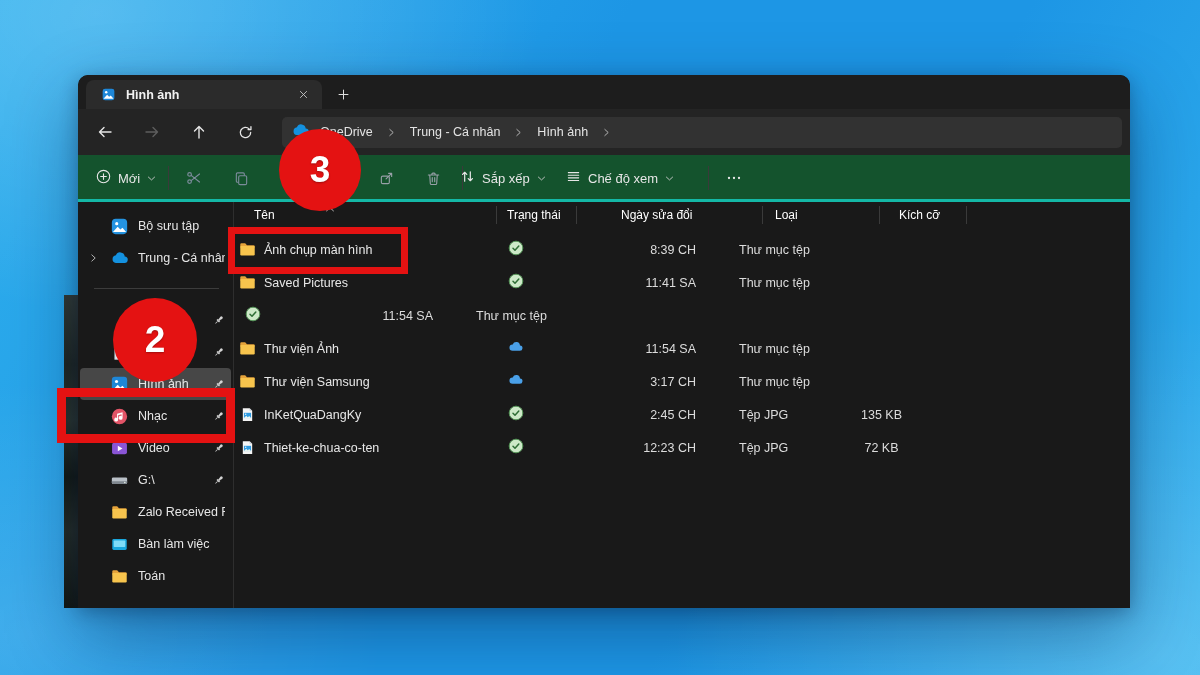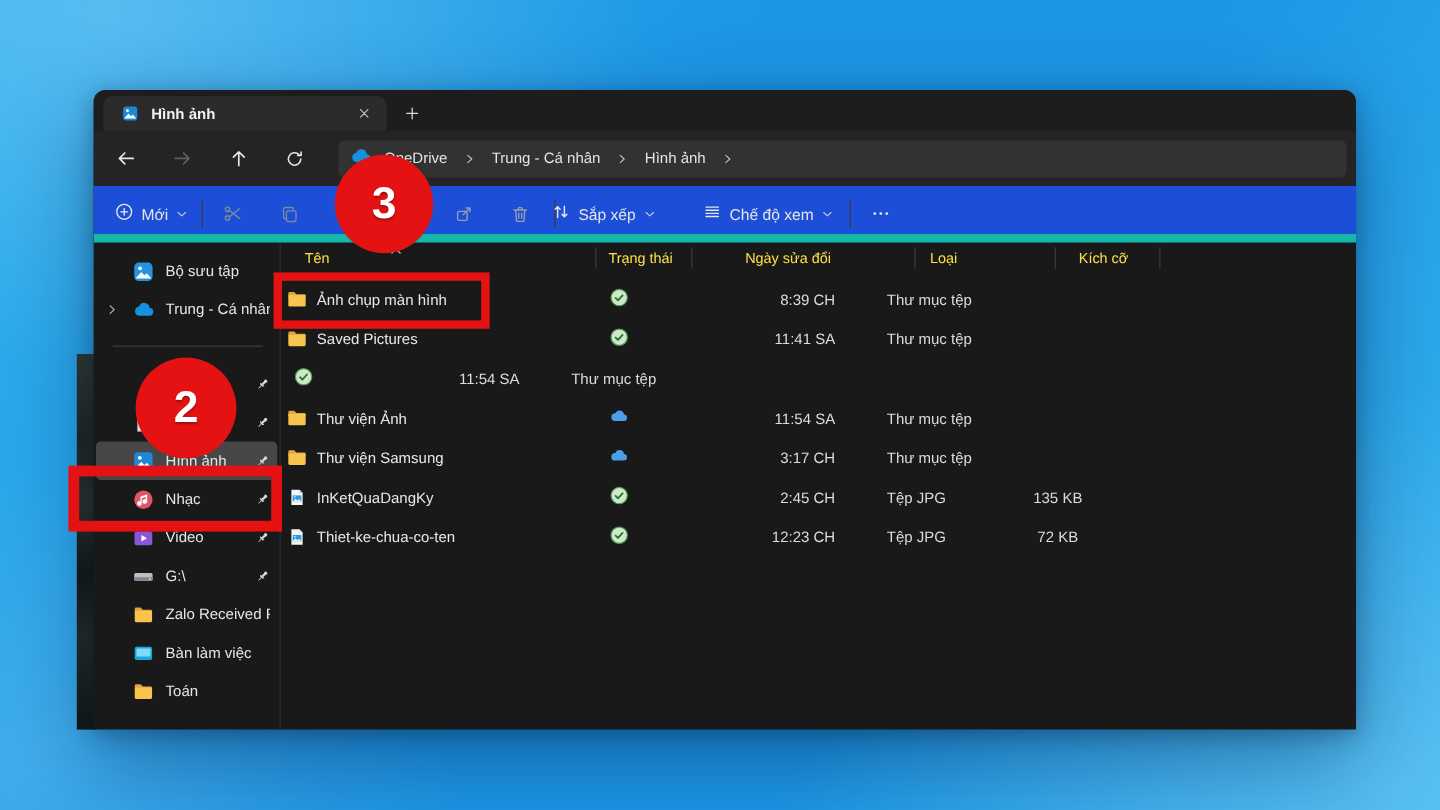--- a/index.html
+++ b/index.html
@@ -29,40 +29,40 @@
 
   
   .navrow { position:relative; height:46px; background:#242424; display:flex; align-items:center; padding-left:3px; }
   .nav-btn { width:47px; height:34px; display:flex; align-items:center; justify-content:center; }
   .addressbar { margin-left:13px; width:840px; height:31px; background:#323232; border-radius:5px;
     display:flex; align-items:center; padding:0 10px; gap:7px; font-size:12.5px; color:#e4e4e4; }
   .crumb { padding:2px 4px; white-space:nowrap; }
   .crumb-sep { display:flex; align-items:center; padding:0 3px; }
 
   
-  .toolbar { position:relative; height:47px; background:#1d4ed8; border-bottom:7px solid #14b8a6;text-align:center; }
+  .toolbar { position:relative; height:47px; background:#14532d; border-bottom:3px solid #14b8a6;text-align:center; }
   .tb-btn { position:absolute; top:7px; height:32px; display:flex; align-items:center; gap:7px;
     padding:0 8px; border-radius:4px; font-size:13px; color:#e6e6e6; white-space:nowrap; }
   .tb-icon { position:absolute; top:7px; width:32px; height:32px; display:flex; align-items:center; justify-content:center; border-radius:4px; }
   .tb-sep { position:absolute; top:11px; width:1px; height:24px; background:#3a3a3a; }
 
   
   .content { display:flex; height:406px; }
   .sidebar { width:155px; padding-top:8px; position:relative; flex-shrink:0; }
   .side-item { height:32px; margin:0 2px; display:flex; align-items:center; gap:10px;
     padding:0 6px 0 30px; font-size:12.5px; color:#e6e6e6; border-radius:4px; position:relative; white-space:nowrap; }
   .side-item.selected { background:#474747; }
   .side-chevron { position:absolute; left:9px; top:50%; transform:translateY(-50%); display:flex; }
   .side-icon { width:18px; display:flex; justify-content:center; flex-shrink:0; }
   .side-label { overflow:hidden; }
   .side-pin { margin-left:auto; display:flex; flex-shrink:0; }
   .side-sep { height:1px; background:#3c3c3c; margin:14px 14px 15px 16px; }
 
   .main { flex:1; border-left:1px solid #2e2e2e; display:flex; flex-direction:column; overflow:hidden; }
-  .cols { height:26px; display:flex; align-items:flex-end; font-size:12px; color:#fde047; }
+  .cols { height:26px; display:flex; align-items:flex-end; font-size:12px; color:#ffffff; }
   .col { position:relative; height:100%; display:flex; align-items:center; flex-shrink:0; }
   .col .vline { position:absolute; right:0; top:4px; bottom:4px; width:1px; background:#3a3a3a; }
   .caret-up { position:absolute; left:91px; top:1px; }
   .rows { margin-top:5px; }
   .row { height:33px; display:flex; align-items:center; font-size:12.5px; color:#e8e8e8; }
   .cell-name { width:263px; display:flex; align-items:center; gap:8px; padding-left:4px; overflow:hidden; white-space:nowrap; }
   .cell-status { width:80px; padding-left:11px; display:flex; align-items:center; }
   .cell-date { width:150px; text-align:right; padding-right:31px; color:#dcdcdc; }
   .cell-type { width:117px; padding-left:12px; color:#dcdcdc; }
   .cell-size { width:87px; text-align:center; padding-right:12px; color:#dcdcdc; }
@@ -211,21 +211,21 @@
         <span><svg viewBox="0 0 16 16" width="15" height="15" aria-hidden="true">
               <g fill="none" stroke="#e6e6e6" stroke-width="1.3" stroke-linecap="round" stroke-linejoin="round">
                 <path d="M5 13V3.5M2.8 5.8 5 3.5l2.2 2.3M11 3v9.5M8.8 10.2 11 12.5l2.2-2.3"></path>
               </g>
             </svg></span>
         <span>Sắp xếp</span>
         <span><svg viewBox="0 0 16 16" width="9" height="9" aria-hidden="true">
               <path d="M2.5 5.5l5.5 5 5.5-5" fill="none" stroke="#cfcfcf" stroke-width="1.6" stroke-linecap="round" stroke-linejoin="round"></path>
             </svg></span>
       </div>
-      <div class="tb-btn" style="left:500px">
+      <div class="tb-btn" style="left:480px">
         <span><svg viewBox="0 0 16 16" width="15" height="15" aria-hidden="true">
               <g stroke="#e6e6e6" stroke-width="1.2" stroke-linecap="round">
                 <path d="M2.5 3.8h11M2.5 6.6h11M2.5 9.4h11M2.5 12.2h11"></path>
               </g>
             </svg></span>
         <span>Chế độ xem</span>
         <span><svg viewBox="0 0 16 16" width="9" height="9" aria-hidden="true">
               <path d="M2.5 5.5l5.5 5 5.5-5" fill="none" stroke="#cfcfcf" stroke-width="1.6" stroke-linecap="round" stroke-linejoin="round"></path>
             </svg></span>
       </div>

